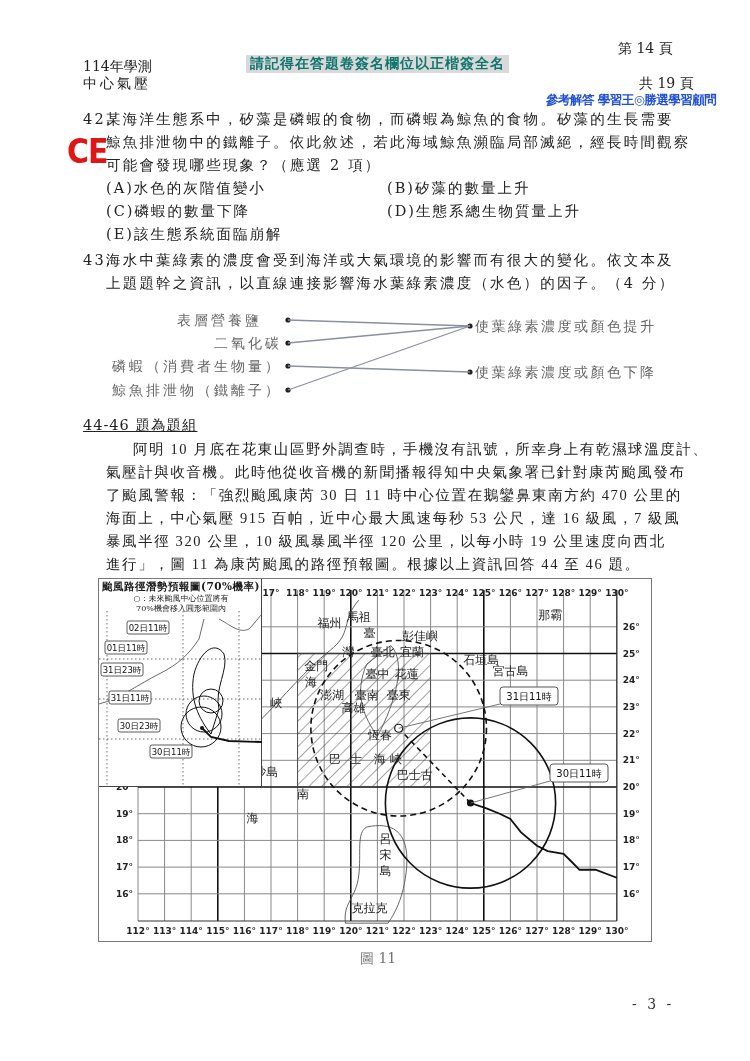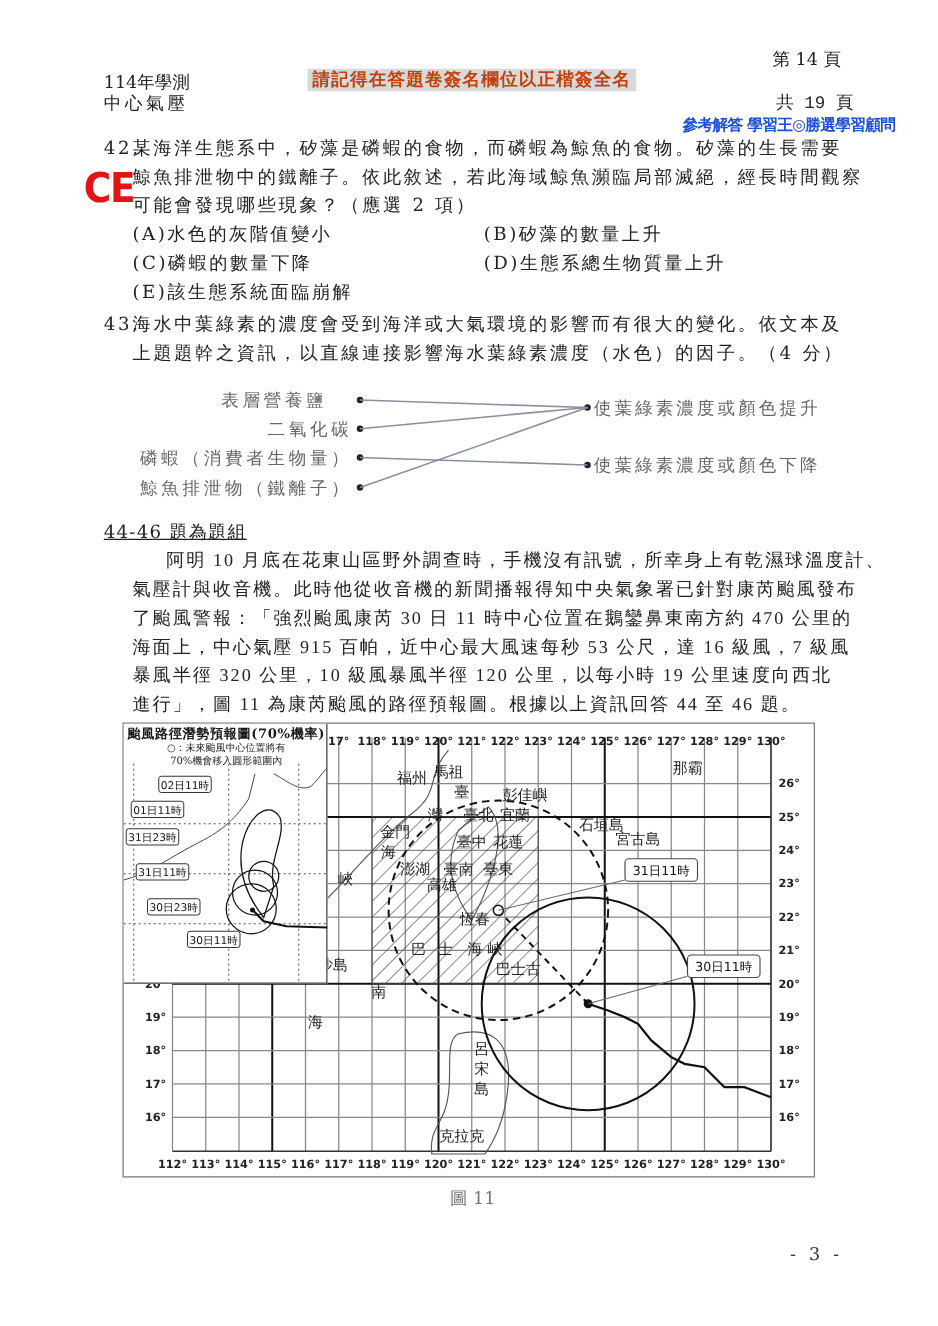--- a/index.html
+++ b/index.html
@@ -1,41 +1,41 @@
 <!DOCTYPE html>
 <html><head>
 <meta charset="utf-8">
 <style>
   html, body { margin:0; padding:0; background:#ffffff; }
   body { width:750px; height:1061px; position:relative; overflow:hidden;
          font-family:"DejaVu Serif","Liberation Serif",serif; color:#1a1a1a; }
   .abs { position:absolute; }
   .hdr { font-size:14px; line-height:18px; color:#222; }
-  .banner { background:#d9d9d9; padding:0 4px; font-size:14px; letter-spacing:1px; font-weight:bold; color:#c2410c; }
+  .banner { background:#d9d9d9; padding:0 4px; font-size:14px; letter-spacing:1px; font-weight:bold; color:#0f766e; }
   .promo { font-family:"DejaVu Sans","Liberation Sans",sans-serif; font-size:12.5px; font-weight:bold; color:#1f4fd6; letter-spacing:-0.5px; }
   .q { font-size:14.5px; line-height:22.5px; letter-spacing:2.2px; color:#222; }
   .opt { font-size:14.5px; line-height:22.5px; letter-spacing:2px; color:#222; }
   .ce { font-family:"DejaVu Sans","Liberation Sans",sans-serif; font-weight:bold; font-size:30px; color:#e01515; letter-spacing:-1px; transform:scaleY(1.1); }
   .para { font-size:14.5px; line-height:23.5px; letter-spacing:1.6px; color:#222; text-align:justify;font-family:Liberation Serif, serif; }
   .match-l { font-family:"DejaVu Sans","Liberation Sans",sans-serif; font-size:14px; letter-spacing:3px; color:#666; text-align:right; white-space:nowrap; }
   .match-r { font-family:"DejaVu Sans","Liberation Sans",sans-serif; font-size:14px; letter-spacing:2.5px; color:#666; white-space:nowrap; }
   .group-title { font-size:14.5px; text-decoration:underline; letter-spacing:1px; color:#222; }
   .caption { font-size:14px; color:#737373; }
   .pgnum { font-size:14px; color:#333; letter-spacing:3px; }
   .map-frame { position:absolute; left:98px; top:578px; width:554px; height:364px; border:1.5px solid #777; box-sizing:border-box; background:#fff; }
   svg text { font-family:"DejaVu Sans","Liberation Sans",sans-serif; }
 </style>
 </head>
 <body>
 
 <div class="abs hdr" style="left:83px;top:57px;">114年學測</div>
 <div class="abs hdr" style="left:83px;top:74px;letter-spacing:3px;">中心氣壓</div>
 <div class="abs banner" style="left:246px;top:55px;">請記得在答題卷簽名欄位以正楷簽全名</div>
 <div class="abs hdr" style="left:618px;top:39px;">第 14 頁</div>
-<div class="abs hdr" style="left:621px;top:74px;font-family:Liberation Mono, monospace;">共 19 頁</div>
+<div class="abs hdr" style="left:639px;top:74px;">共 19 頁</div>
 <div class="abs promo" style="left:546px;top:92px;">參考解答 學習王◎勝選學習顧問</div>
 
 <div class="abs q" style="left:83px;top:108px;">42.</div>
 <div class="abs ce" style="left:67px;top:134px;">CE</div>
 <div class="abs q" style="left:106px;top:108px;">某海洋生態系中，矽藻是磷蝦的食物，而磷蝦為鯨魚的食物。矽藻的生長需要</div>
 <div class="abs q" style="left:106px;top:131px;">鯨魚排泄物中的鐵離子。依此敘述，若此海域鯨魚瀕臨局部滅絕，經長時間觀察</div>
 <div class="abs q" style="left:106px;top:154px;">可能會發現哪些現象？（應選 2 項）</div>
 
 <div class="abs opt" style="left:106px;top:177px;"><span>(A)</span><span>水色的灰階值變小</span></div>
 <div class="abs opt" style="left:387px;top:177px;"><span>(B)</span><span>矽藻的數量上升</span></div>

